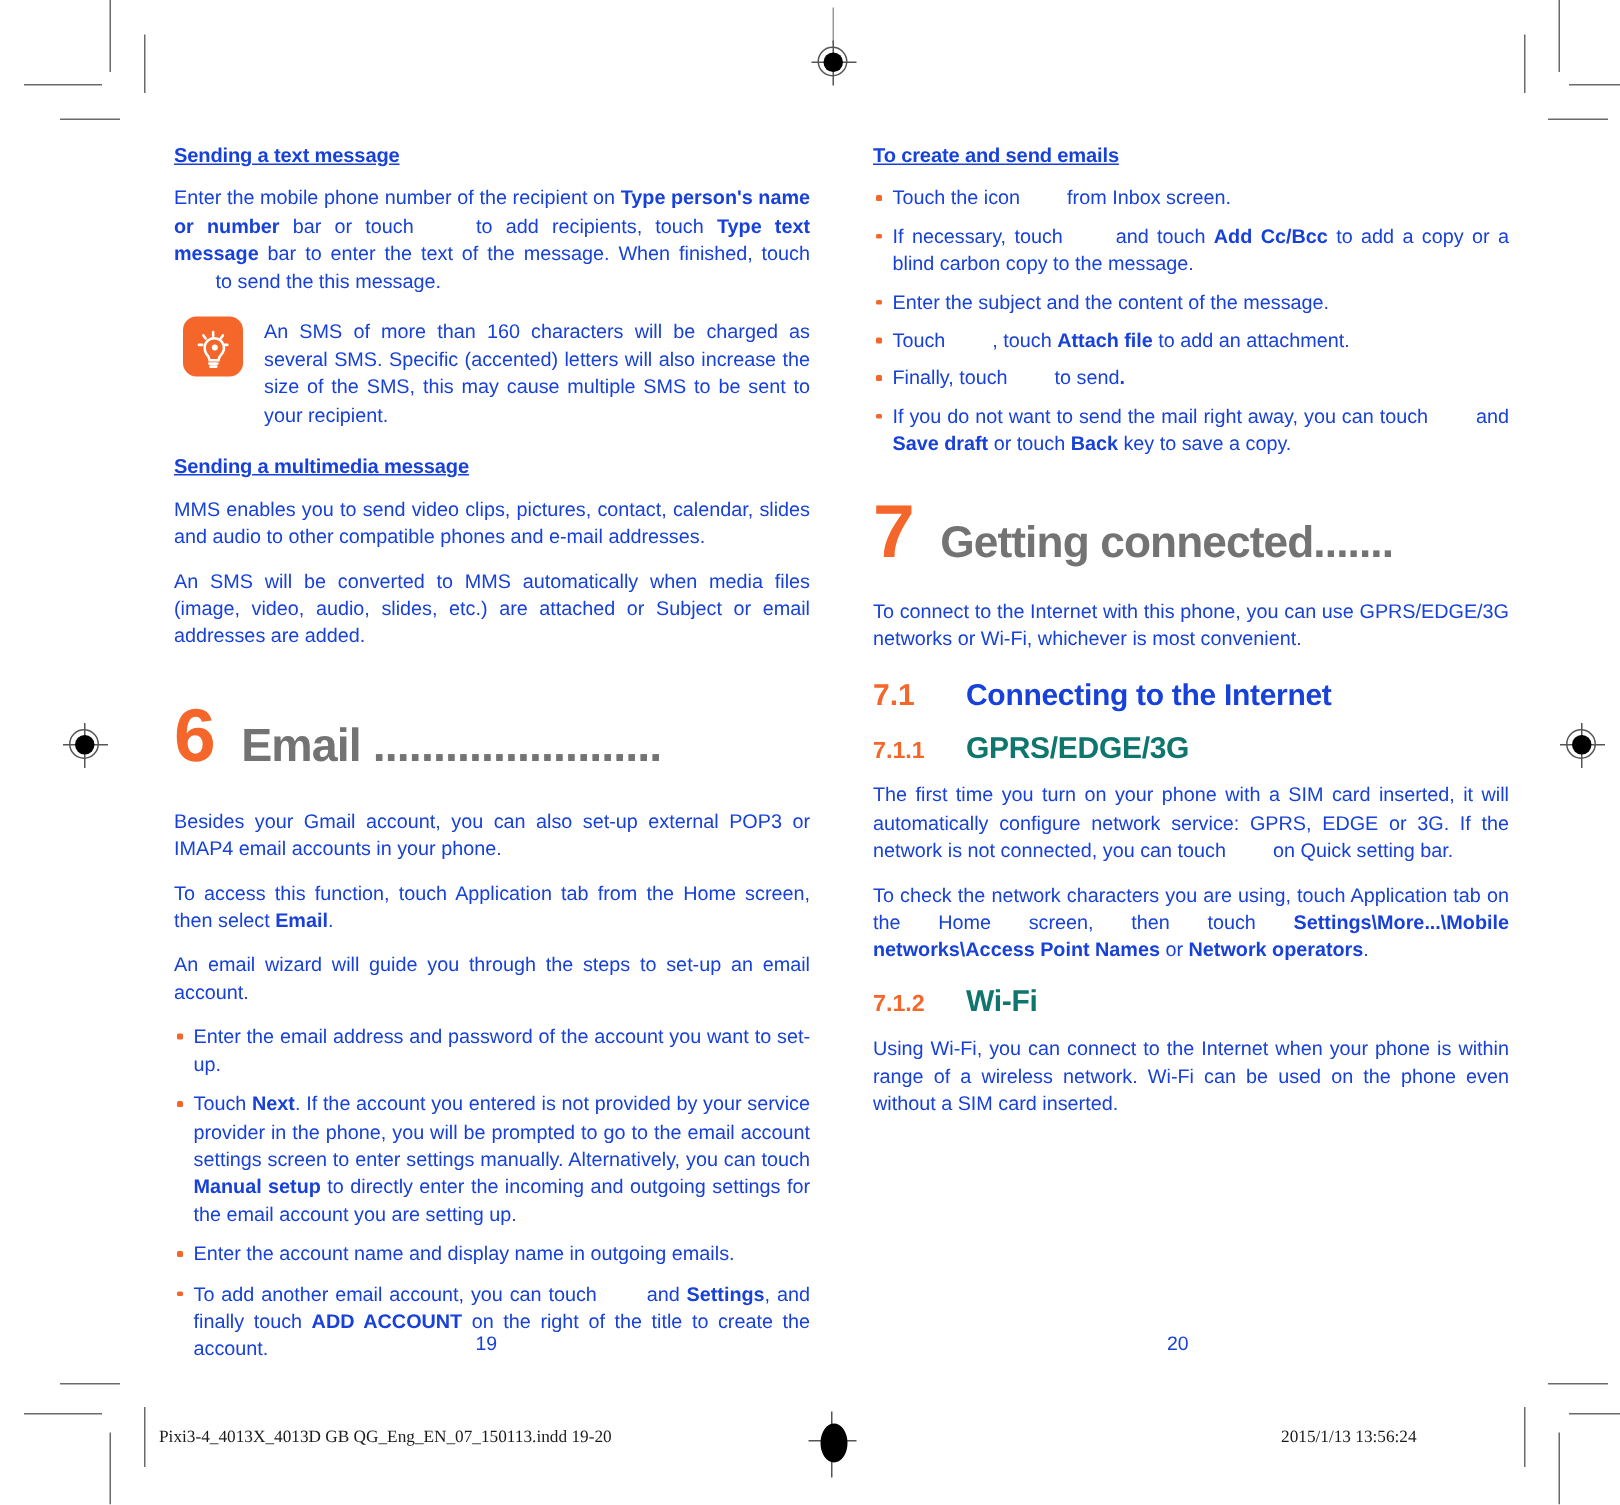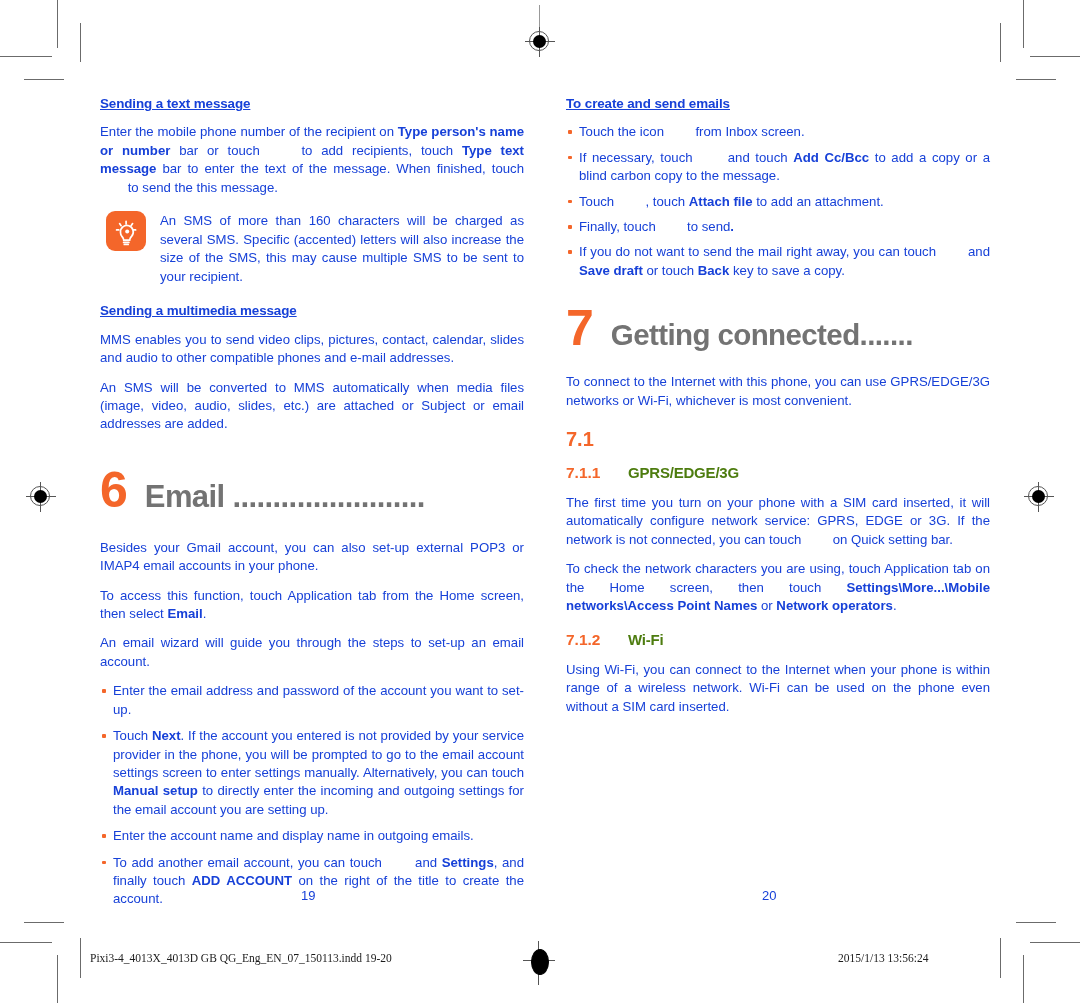--- a/index.html
+++ b/index.html
@@ -46,21 +46,21 @@
   .reg-right { left: 1024px; top: 482px; }
 
   .reg-foot { position: absolute; left: 526px; top: 945px; width: 26px; height: 34px; }
   .reg-foot .oval { position: absolute; left: 5px; top: 4px; width: 16px; height: 24px; background: #000; border-radius: 50%; border: 1px solid #000;}
   .reg-foot .vline { position: absolute; left: 12px; top: -4px; width: 1px; height: 44px; background: #555; }
   .reg-foot .hline { position: absolute; left: -3px; top: 15px; width: 32px; height: 1px; background: #555; }
 
   
   .page {
     position: absolute;
-    left: 0; top: 0;
+    left: 16px; top: 0;
     width: 968px; height: 1003px;
   }
 
   .col {
     position: absolute;
     top: 95px;
     width: 424px;
     color: #1741d8;
     font-size: 13.2px;
     line-height: 18.4px;
@@ -155,21 +155,21 @@
   }
   .sec1 .n { color: #f4662a; font-size: 20px; font-weight: bold; width: 62px; }
   .sec1 .t { color: #1741d8; font-size: 20px; font-weight: bold; letter-spacing: -0.2px; }
 
   .sec2 {
     display: flex;
     align-items: baseline;
     margin: 16px 0 11px 0;
   }
   .sec2 .n { color: #f4662a; font-size: 15.5px; font-weight: bold; width: 62px; }
-  .sec2 .t { color: #4d7c0f; font-size: 15px; font-weight: bold; letter-spacing: -0.2px; }
+  .sec2 .t { color: #0f766e; font-size: 20px; font-weight: bold; letter-spacing: -0.2px; }
 
   
   .folio {
     position: absolute;
     color: #1741d8;
     font-size: 13px;
     top: 888px;
   }
   .folio-left  { left: 301px; }
   .folio-right { left: 762px; }
@@ -297,39 +297,43 @@
     <div class="sub-head">To create and send emails</div>
 
     <ul>
       <li class="tight">
         <span>Touch the icon </span><span class="ico-gap"></span><span> from Inbox screen.</span>
       </li>
       <li class="tight">
         <span>If necessary, touch </span><span class="ico-gap"></span><span> and touch </span><b>Add Cc/Bcc</b><span> to add a copy or a blind carbon copy to the message.</span>
       </li>
       <li class="tight">
+        <span>Enter the subject and the content of the message.</span>
+      </li>
+      <li class="tight">
         <span>Touch </span><span class="ico-gap"></span><span> , touch </span><b>Attach file</b><span> to add an attachment.</span>
       </li>
       <li class="tight">
         <span>Finally, touch </span><span class="ico-gap"></span><span> to send</span><b>.</b>
       </li>
       <li class="tight">
         <span>If you do not want to send the mail right away, you can touch </span><span class="ico-gap"></span><span> and </span><b>Save draft</b><span> or touch </span><b>Back</b><span> key to save a copy.</span>
       </li>
     </ul>
 
     <div class="chapter ch7">
       <span class="num">7</span>
       <span class="title">Getting connected.......</span>
     </div>
 
     <p>To connect to the Internet with this phone, you can use GPRS/EDGE/3G networks or Wi-Fi, whichever is most convenient.</p>
 
     <div class="sec1">
       <span class="n">7.1</span>
+      <span class="t">Connecting to the Internet</span>
     </div>
 
     <div class="sec2">
       <span class="n">7.1.1</span>
       <span class="t">GPRS/EDGE/3G</span>
     </div>
 
     <p>
       <span>The first time you turn on your phone with a SIM card inserted, it will automatically configure network service: GPRS, EDGE or 3G. If the network is not connected, you can touch </span><span class="ico-gap"></span><span> on Quick setting bar.</span>
     </p>

